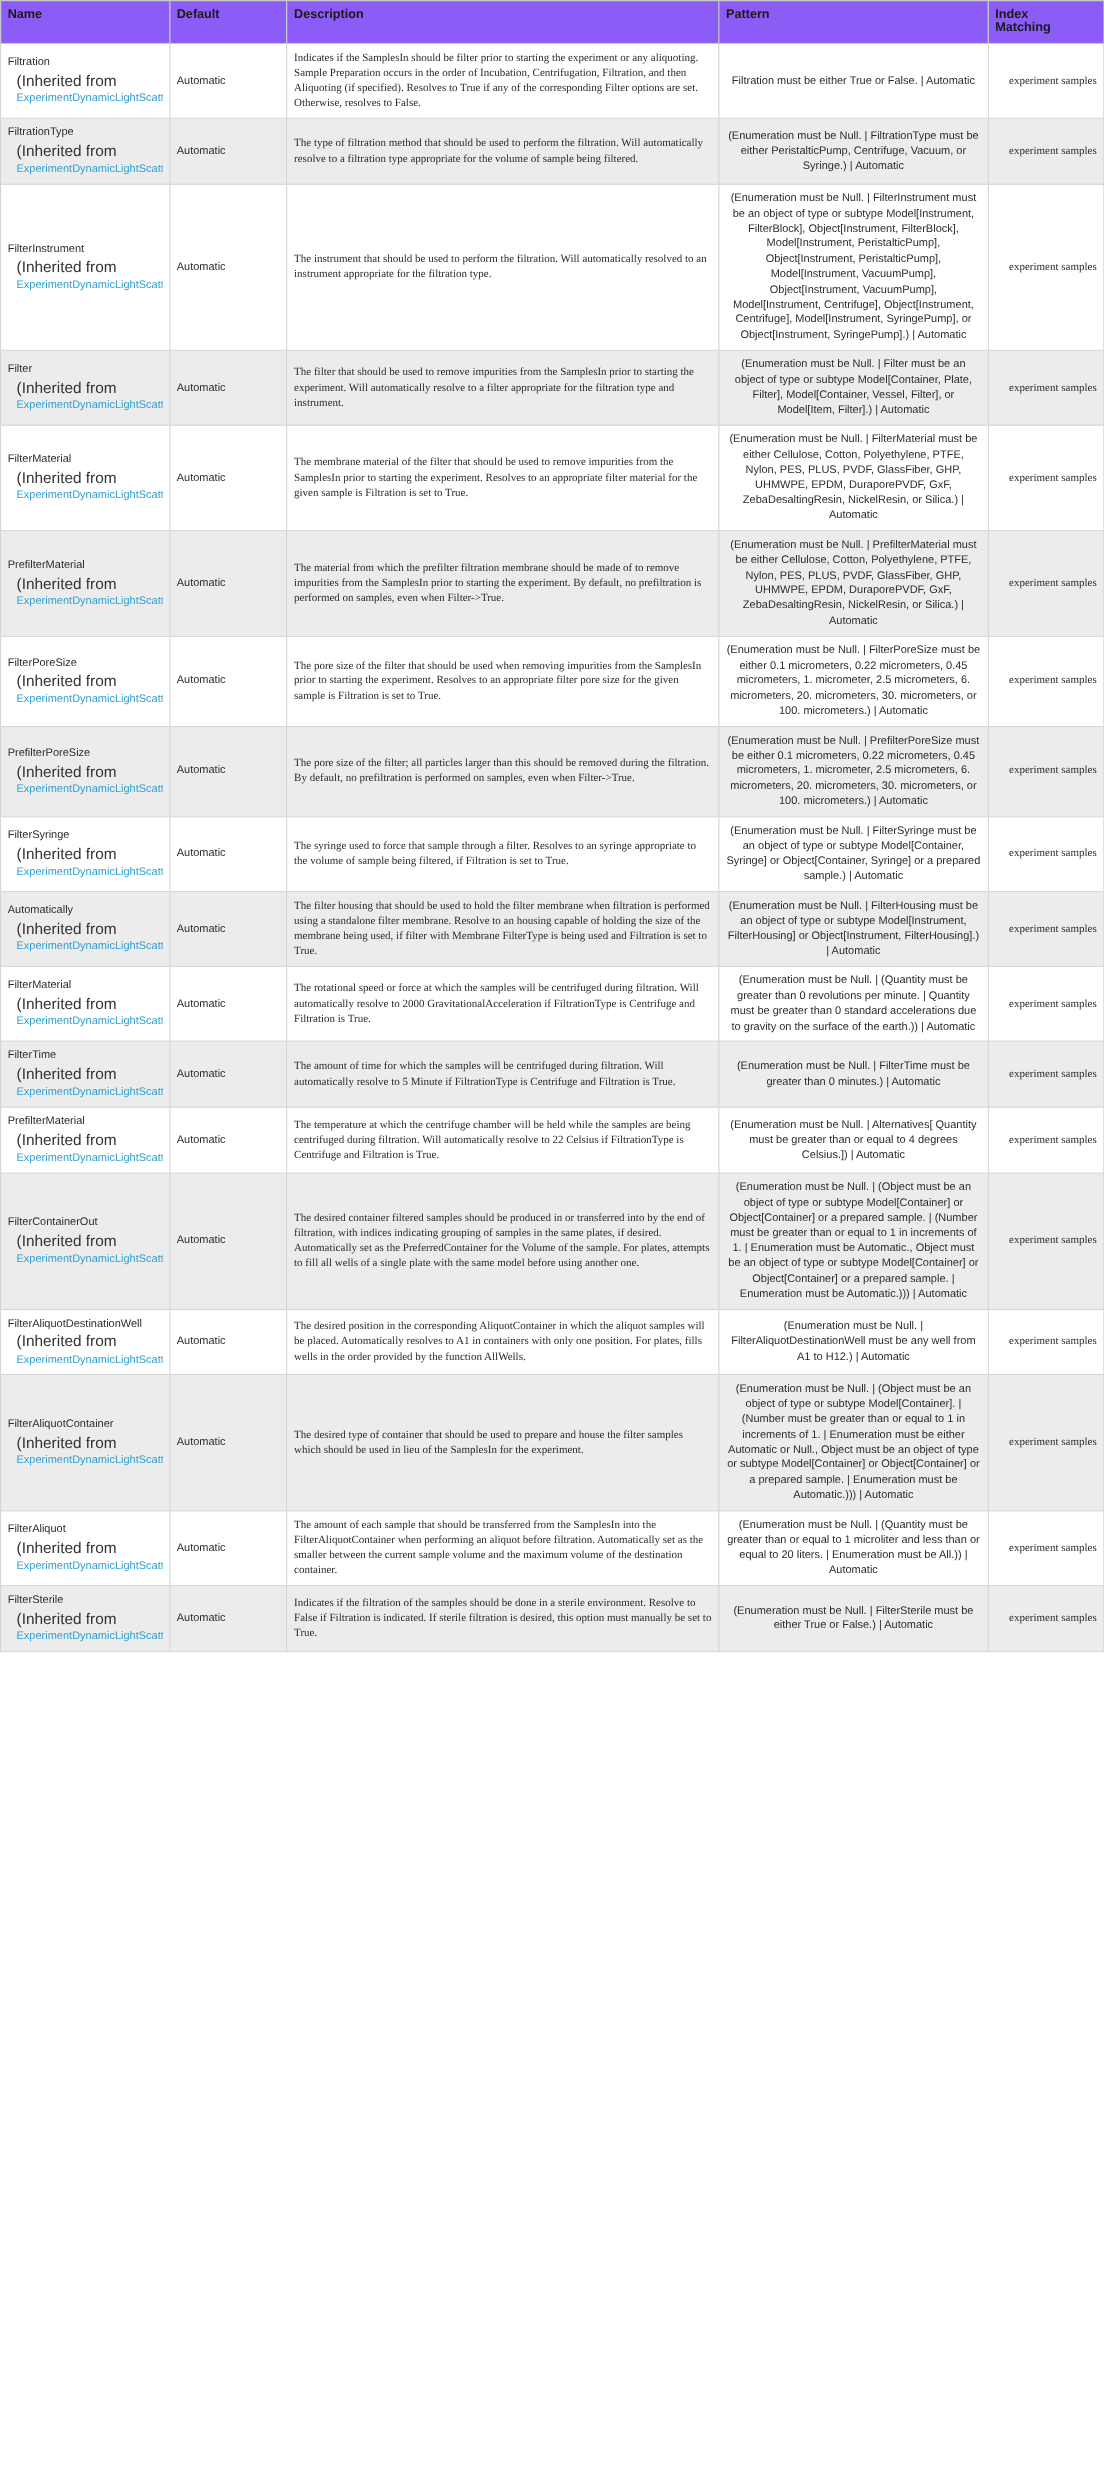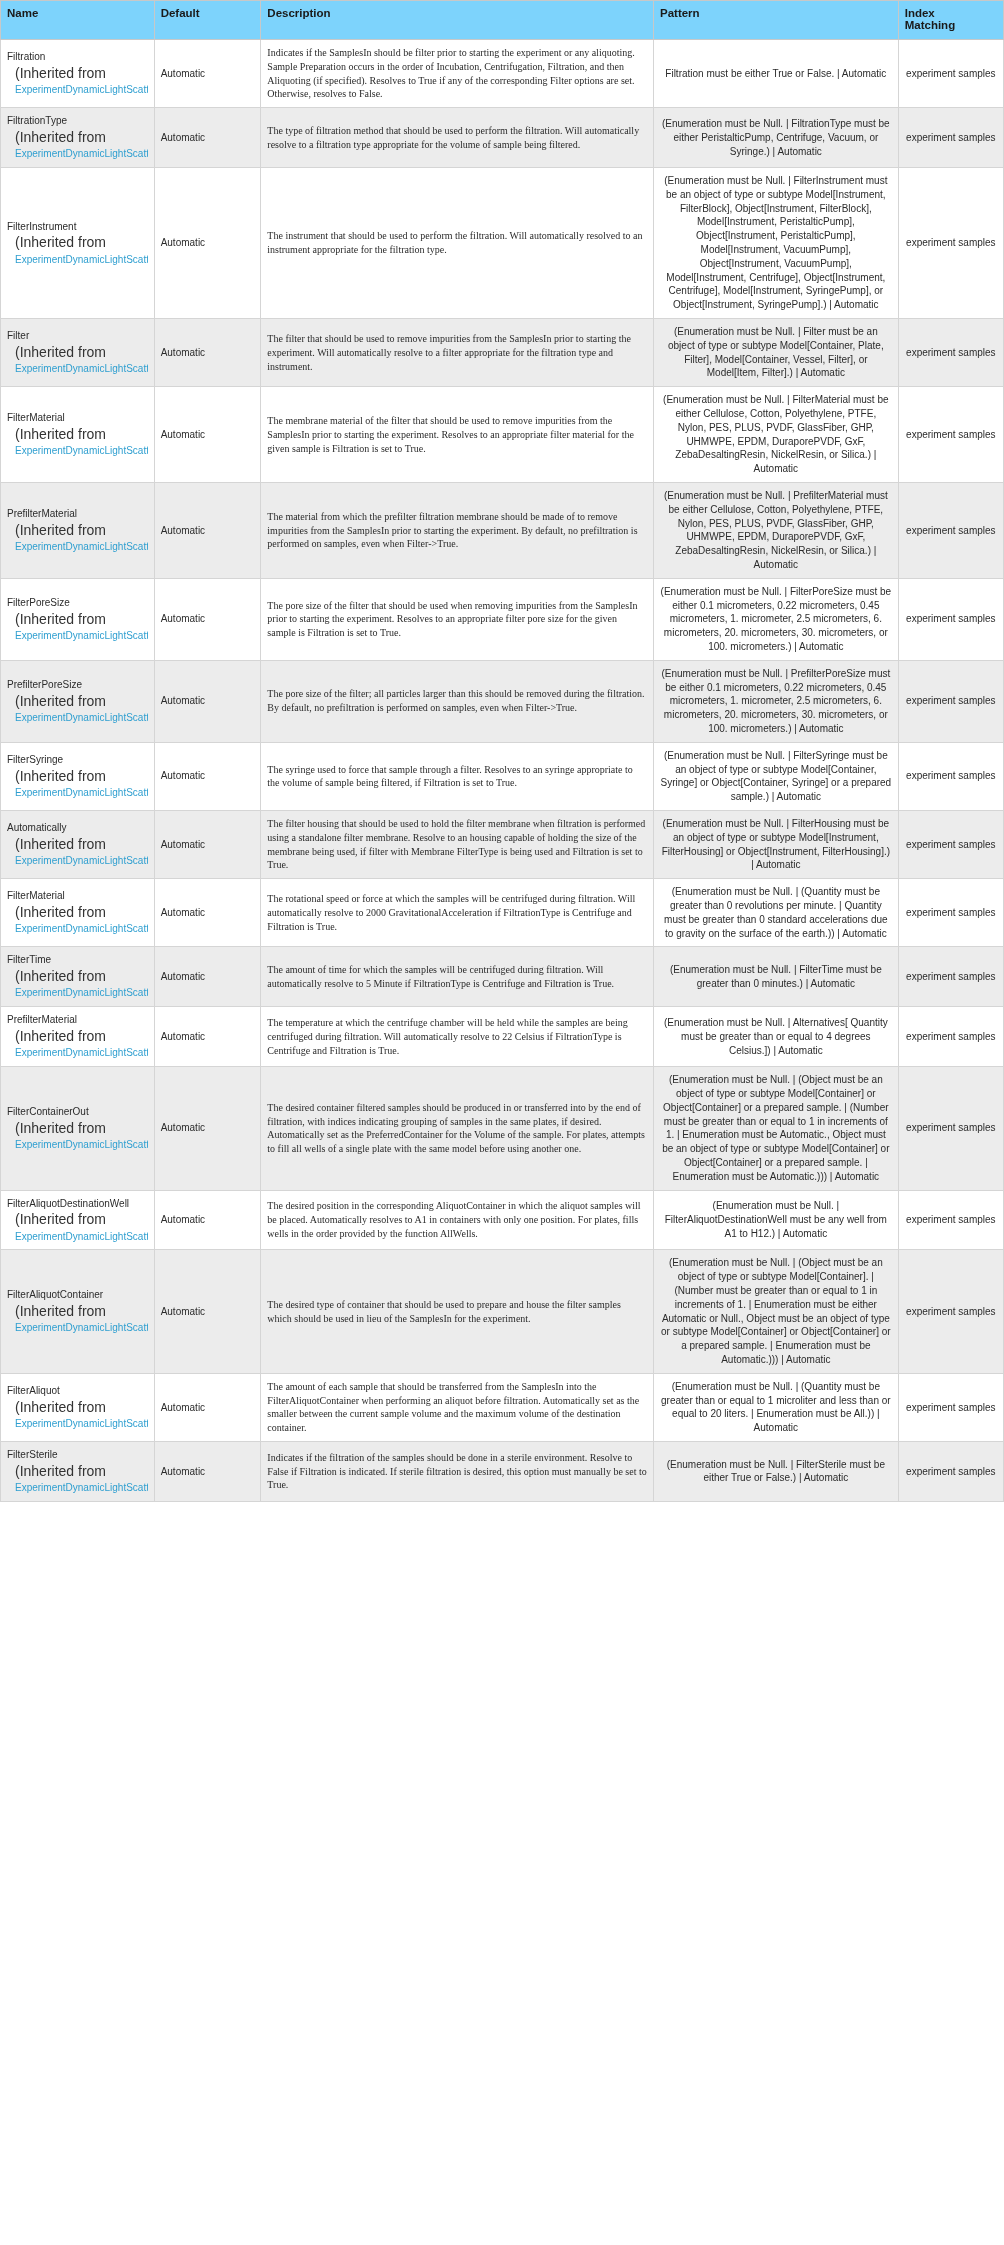--- a/index.html
+++ b/index.html
@@ -10,21 +10,21 @@
   body {
     font-family: "Liberation Sans", sans-serif;
     width: 1004px;
   }
   table.opt-table {
     border-collapse: collapse;
     width: 1004px;
     table-layout: fixed;
   }
   table.opt-table th {
-    background: #7dd3fc;
+    background: #8b5cf6;
     border: 1px solid #c8c8c8;
     font-size: 11.5px;
     font-weight: bold;
     color: #1a1a1a;
     text-align: left;
     vertical-align: top;
     padding: 6px 6px 8px 6px;
   }
   table.opt-table td {
     border: 1px solid #d5d5d5;
@@ -78,23 +78,24 @@
     vertical-align: middle;
     font-family: Liberation Serif, serif;
   }
   td.pattern-cell {
     text-align: center;
     vertical-align: middle;
     font-size: 9.5px;
     line-height: 1.42;
   }
   td.index-cell {
-    text-align: center;
+    text-align: right;
     vertical-align: middle;
     font-size: 9.5px;
+    font-family: Liberation Serif, serif;
   }
 </style>
 </head>
 <body>
 
 <table class="opt-table">
   <colgroup>
     <col class="c-name">
     <col class="c-default">
     <col class="c-desc">

